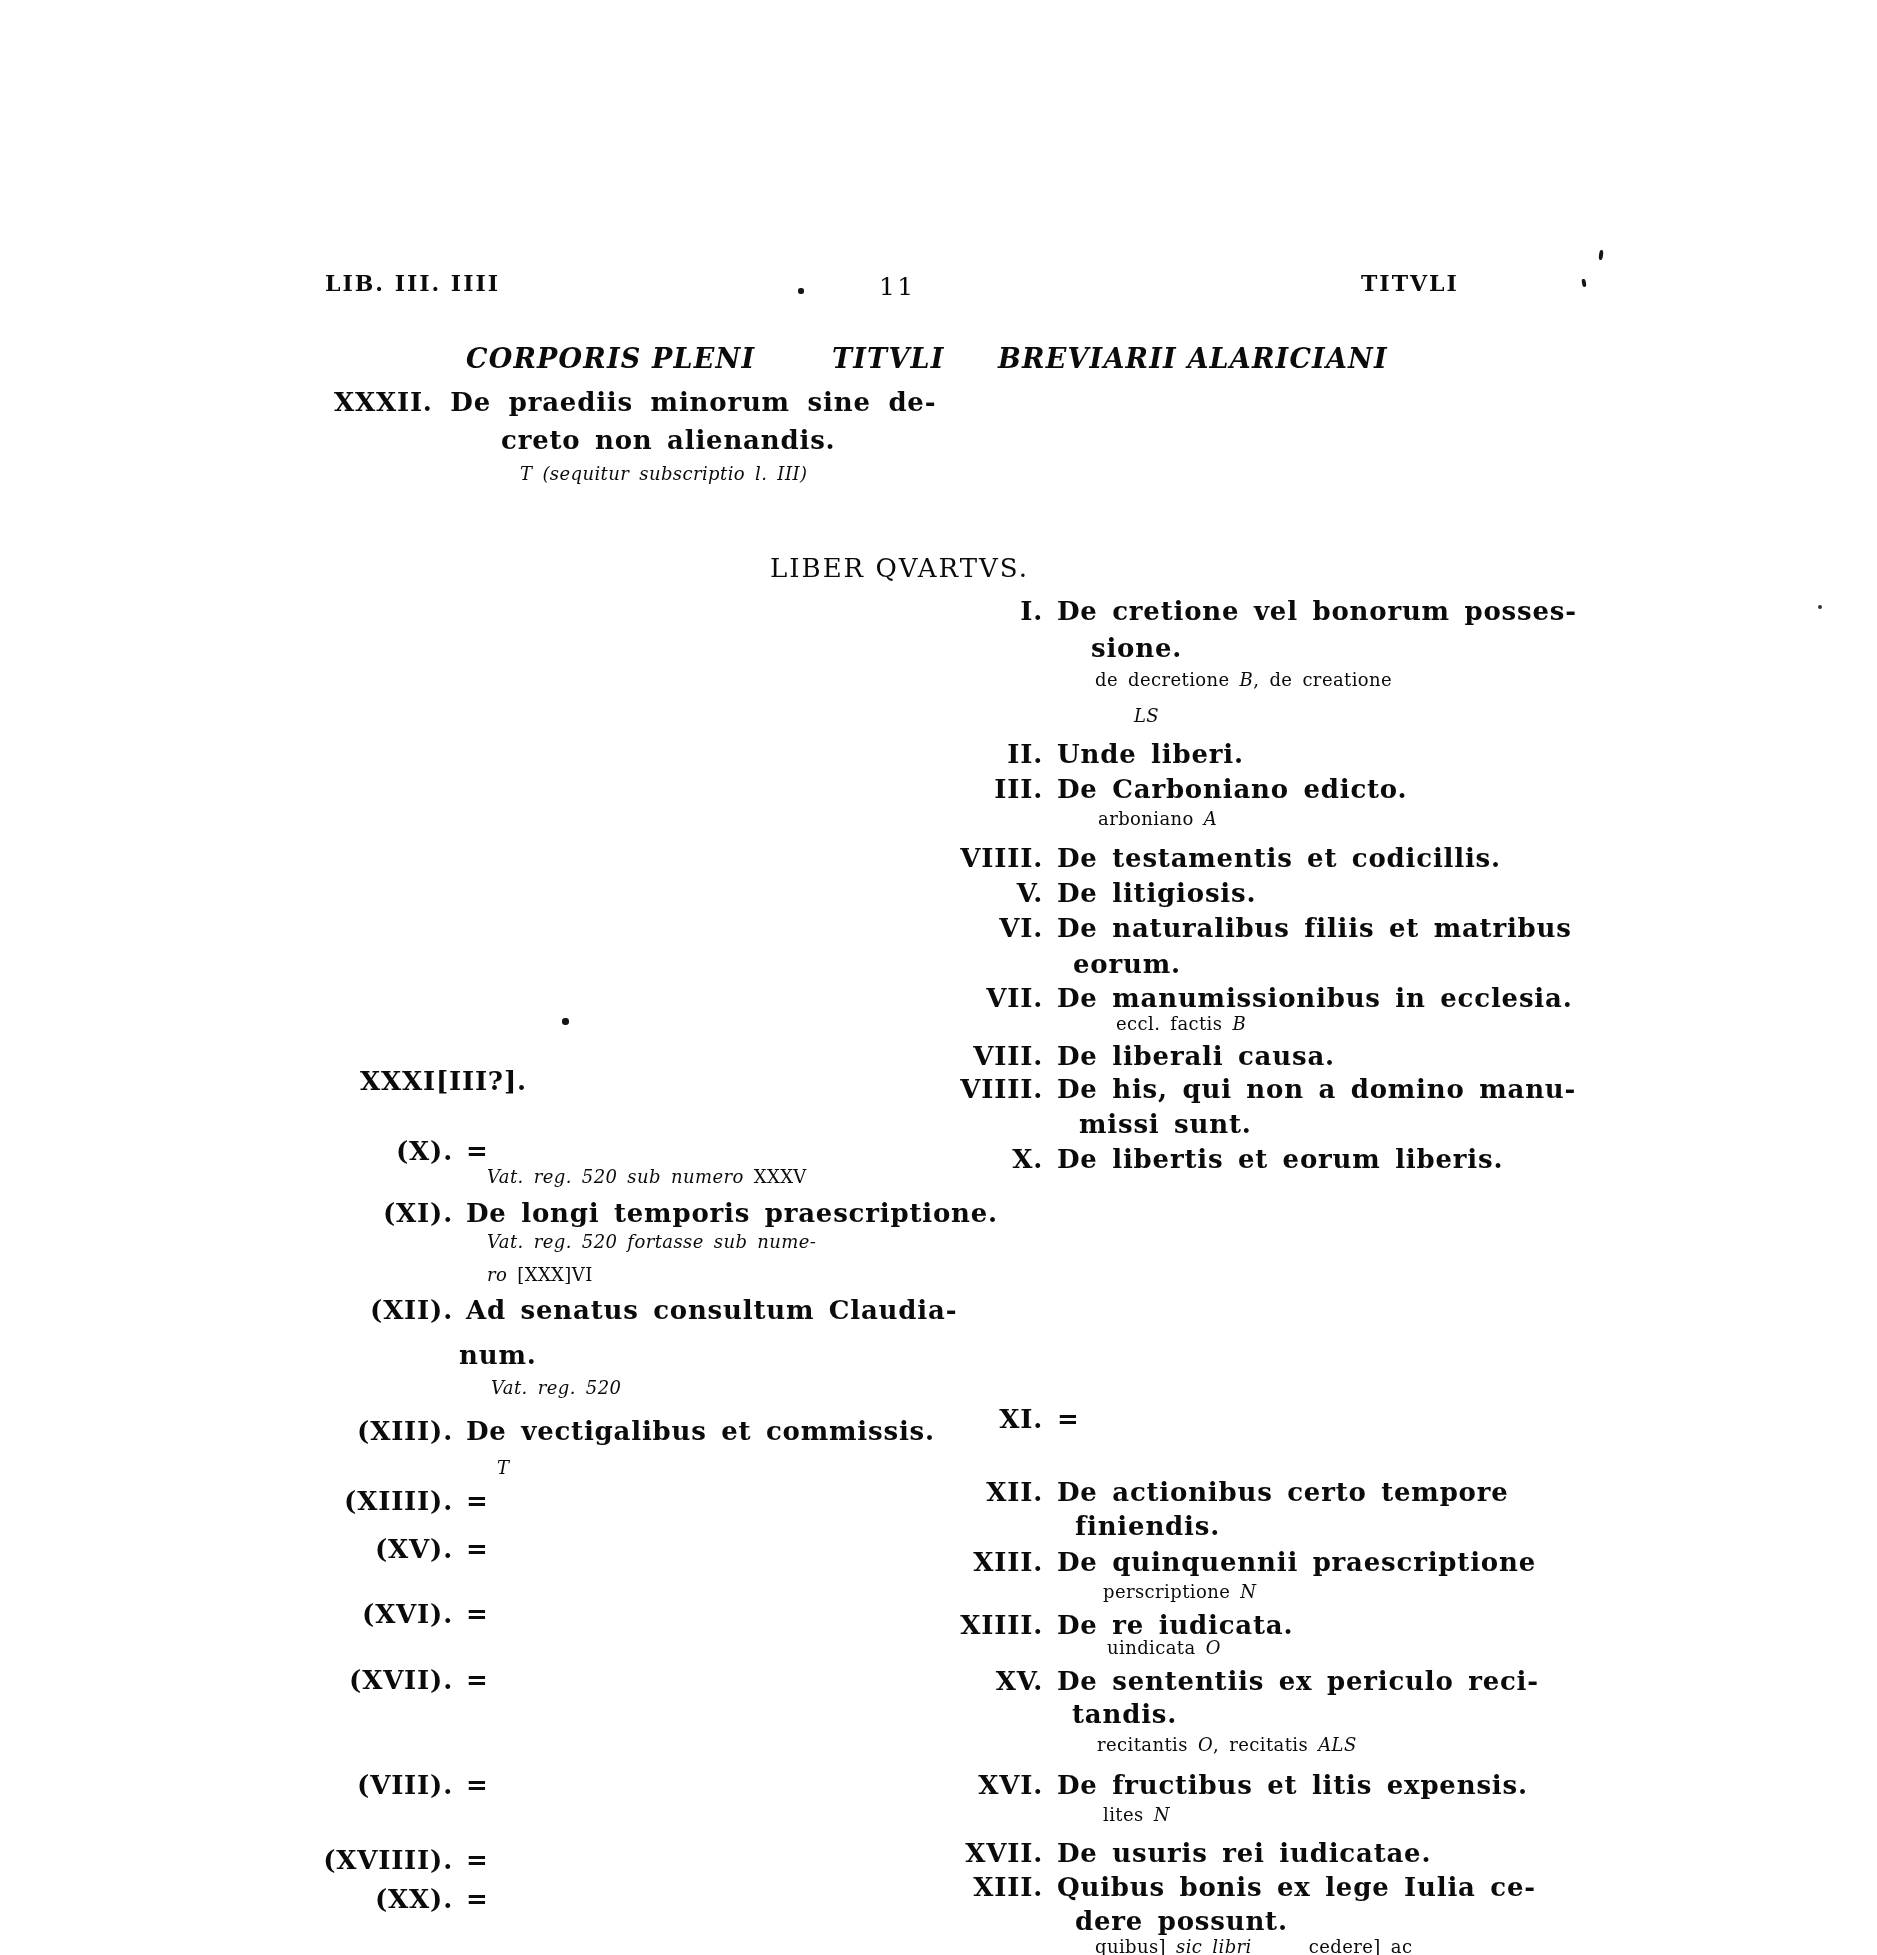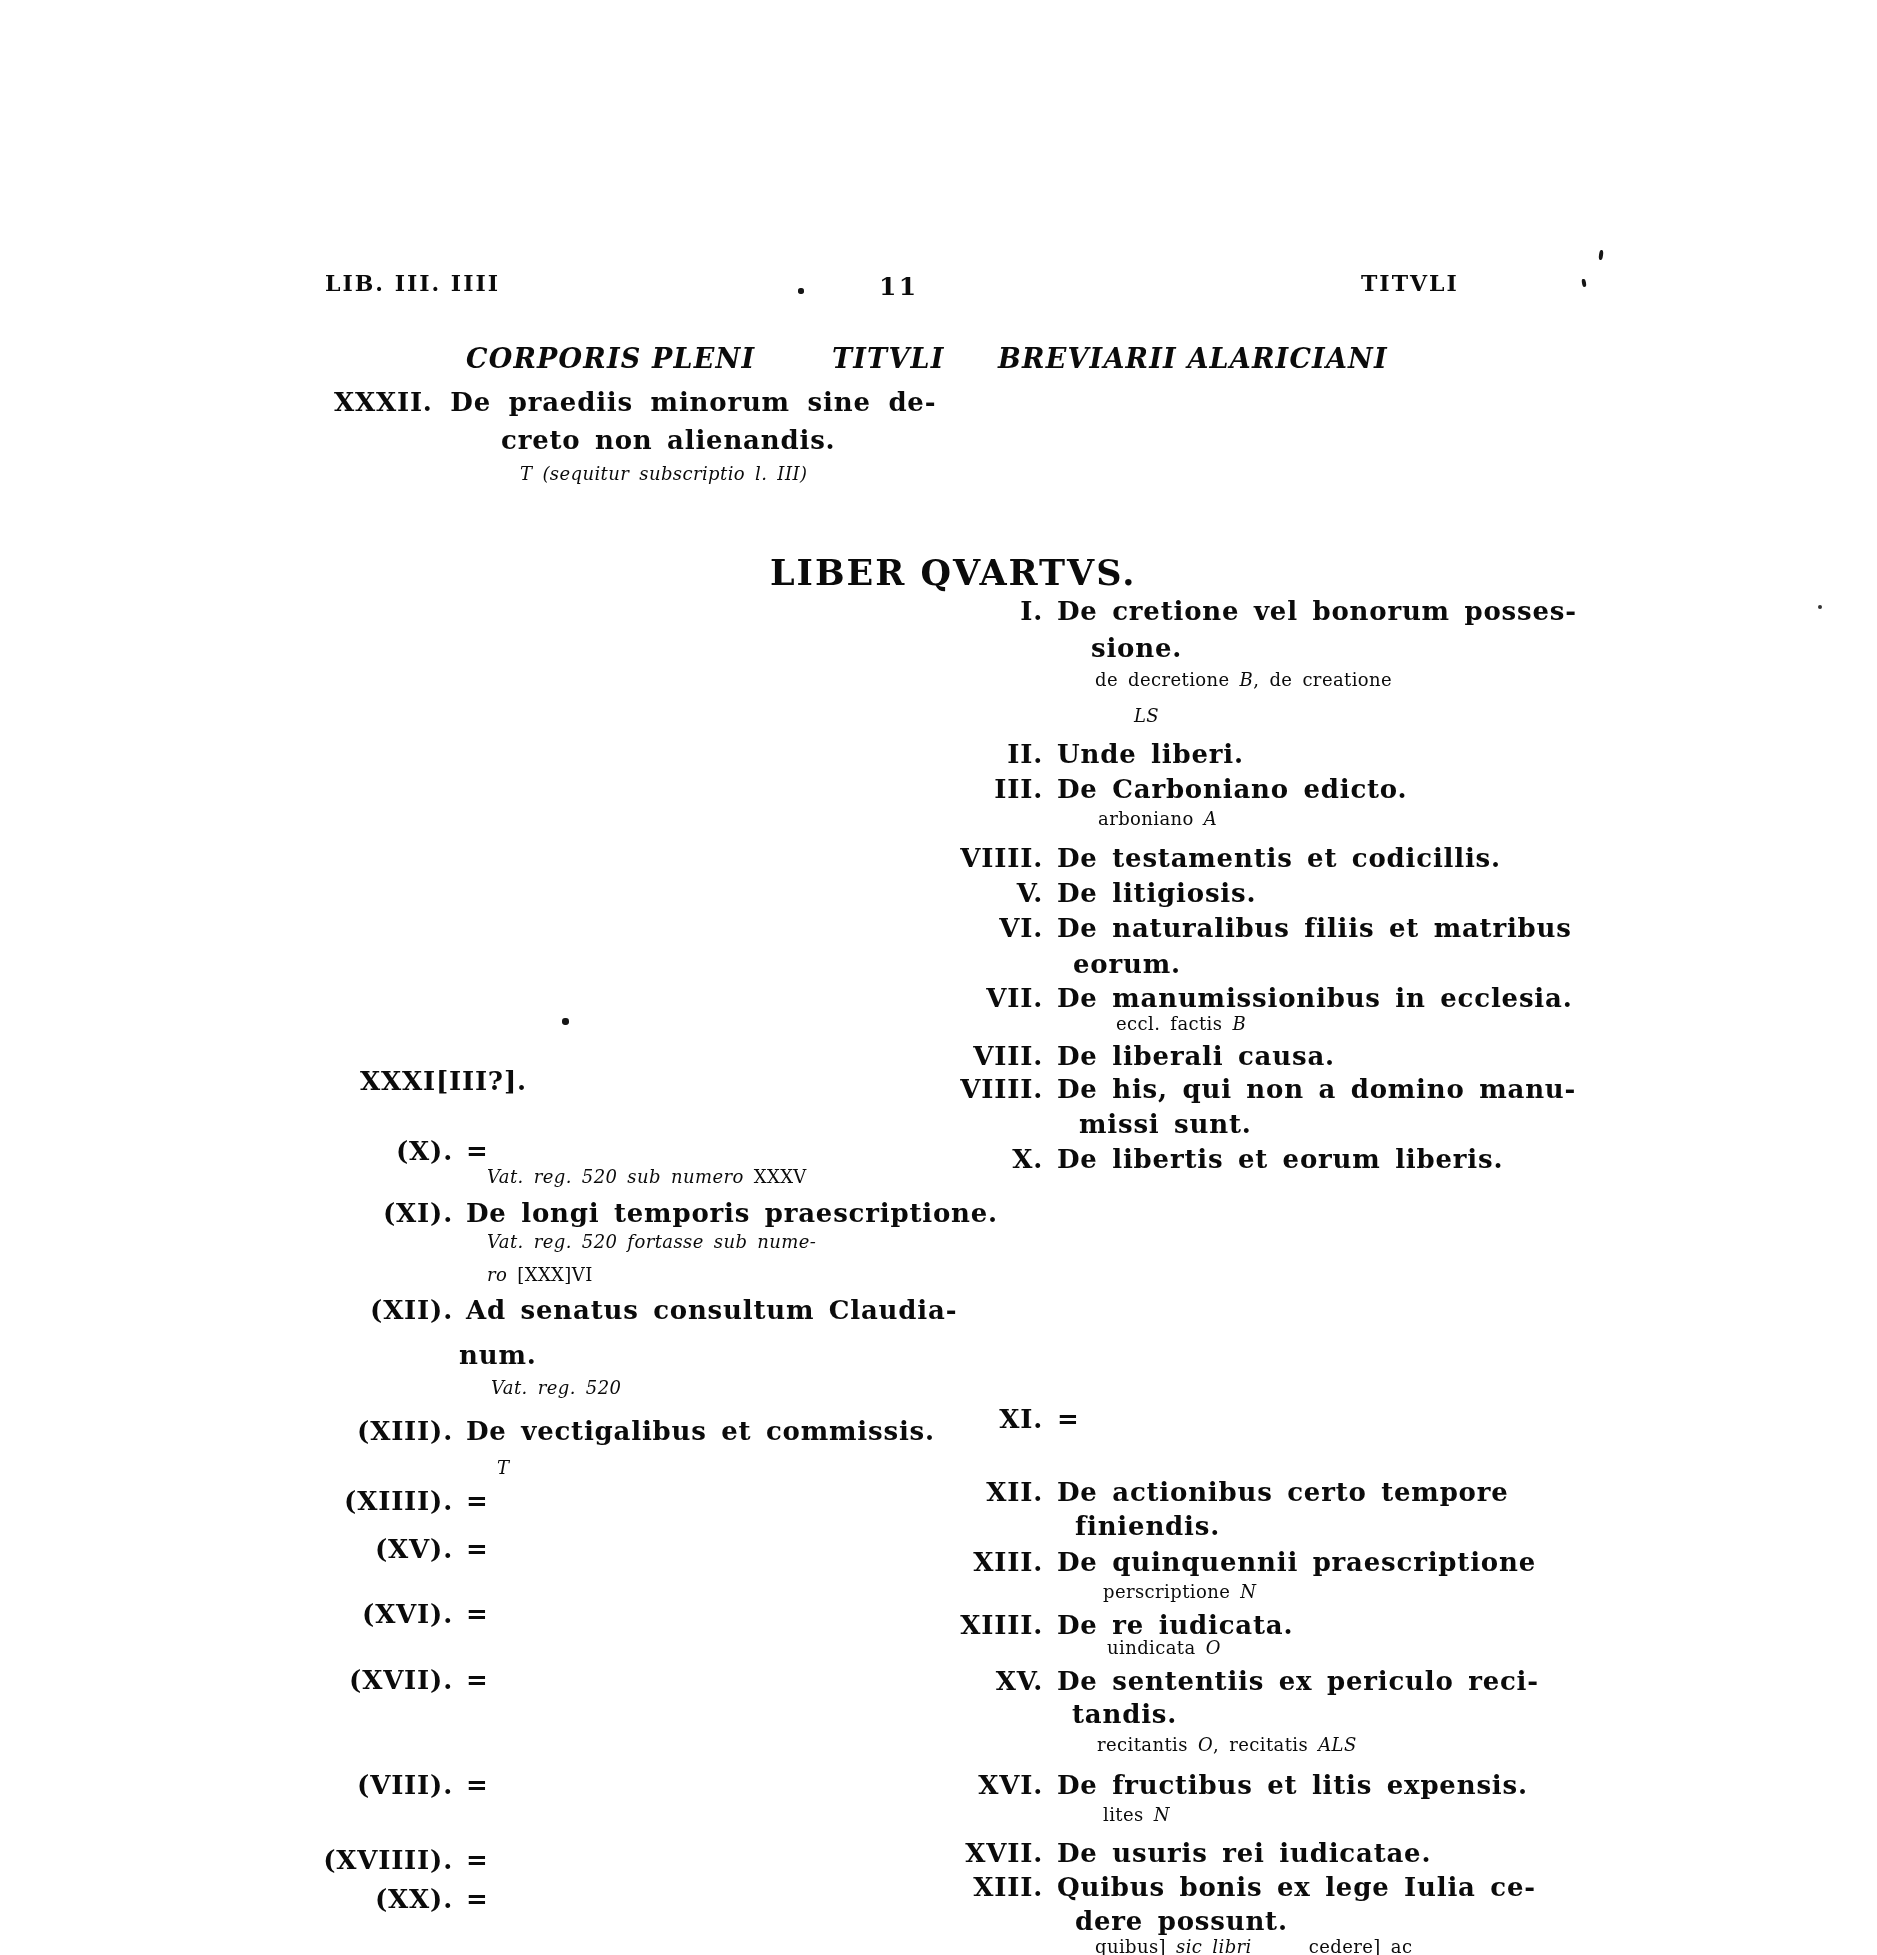--- a/index.html
+++ b/index.html
@@ -14,23 +14,23 @@
   .t{font-size:26px;font-weight:700;letter-spacing:0.8px;word-spacing:4.7px;}
   
   .app{font-size:18px;font-weight:400;letter-spacing:0.4px;word-spacing:3.9px;}
   .it{font-style:italic;}
   .gap{margin-left:57px;}
   
   .nl .seg:first-child{display:inline-block;text-align:right;}
   .colL.nl .seg:first-child{width:131px;margin-right:13px;}
   .colR.nl .seg:first-child{width:106px;margin-right:14px;}
   .hdr{font-size:22px;font-weight:700;letter-spacing:2px;}
-  .pagenum{font-size:25px;font-weight:700;letter-spacing:2.3px;}
+  .pagenum{font-size:25px;font-weight:400;letter-spacing:2.3px;}
   .headit{font-size:27px;font-weight:700;font-style:italic;letter-spacing:1.2px;text-align:right;}
-  .bookhead{font-size:35px;font-weight:700;letter-spacing:2px;}
+  .bookhead{font-size:26px;font-weight:400;letter-spacing:2px;}
   .speck{position:absolute;background:#161616;border-radius:45%;}
 </style>
 </head>
 <body>
 
 <div class="ln hdr" style="left:325px;top:272px">LIB. III. IIII</div>
 <div class="ln pagenum" style="left:879px;top:274px">11</div>
 <div class="ln hdr" style="left:1361px;top:272px">TITVLI</div>
 
 <div class="ln headit" style="left:466px;top:345px">CORPORIS PLENI</div>

